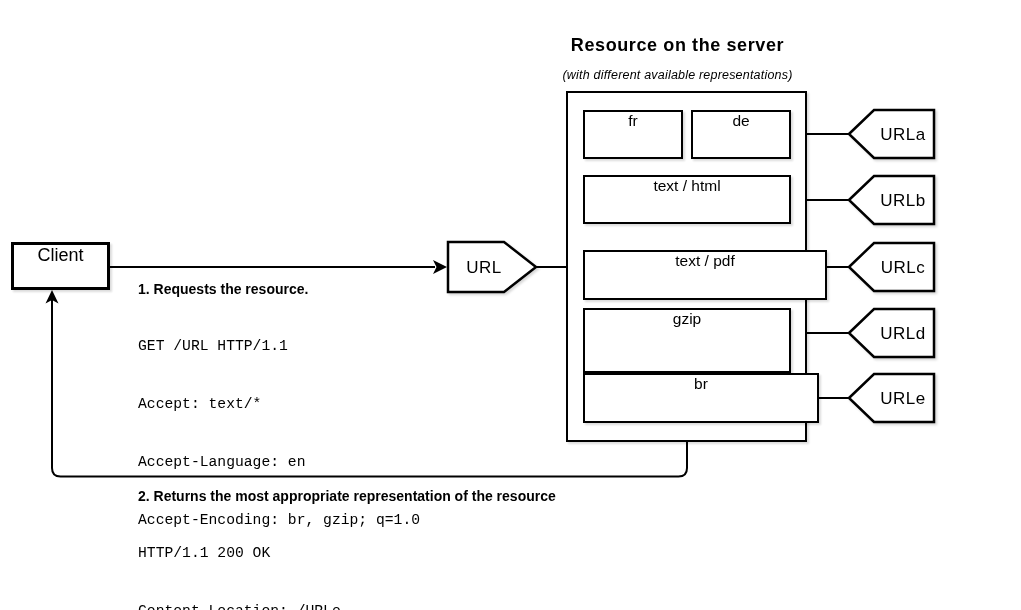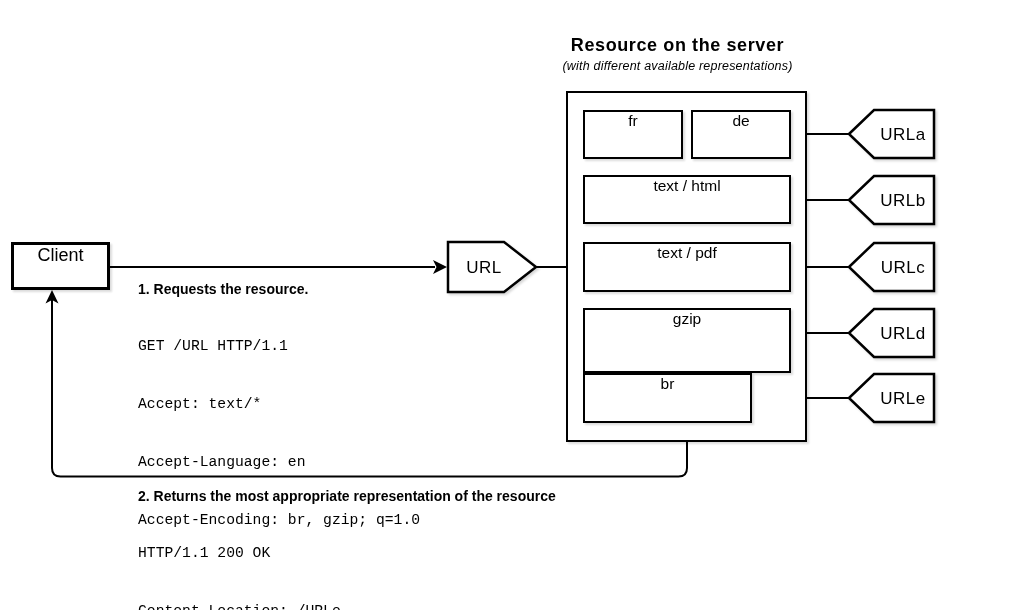--- a/index.html
+++ b/index.html
@@ -28,21 +28,21 @@
   #title-heading {
     font-size: 18px;
     font-weight: bold;
     letter-spacing: 0.6px;
     line-height: 22px;
   }
   #title-subheading {
     font-size: 12.5px;
     font-style: italic;
     line-height: 15px;
-    margin-top: 3px;
+    margin-top: 12px;
     letter-spacing: 0.2px;
   }
 
   
   .node-box {
     box-sizing: border-box;
     background: #ffffff;
     border: 2.5px solid #000000;
     display: flex;
     align-items: flex-start;
@@ -55,23 +55,23 @@
     font-size: 18px;
   }
   #server-box {
     left: 566px; top: 91px; width: 241px; height: 351px;
     border-width: 2.5px;
   }
   .rep-box { font-size: 15.5px; }
   #rep-fr   { left: 583px; top: 110px; width: 100px; height: 49px; }
   #rep-de   { left: 691px; top: 110px; width: 100px; height: 49px; }
   #rep-html { left: 583px; top: 175px; width: 208px; height: 49px; }
-  #rep-pdf  { left: 583px; top: 242px; width: 208px; height: 50px; }
+  #rep-pdf  { left: 583px; top: 250px; width: 244px; height: 50px; }
   #rep-gzip { left: 583px; top: 308px; width: 208px; height: 65px; }
-  #rep-br   { left: 583px; top: 373px; width: 169px; height: 50px; }
+  #rep-br   { left: 583px; top: 373px; width: 236px; height: 50px; }
 
   
   .annotation { color: #000000; }
   .annotation .heading {
     font-size: 14px;
     font-weight: bold;
     line-height: 17px;
   }
   .annotation .mono-lines {
     font-family: "Liberation Mono", monospace;

